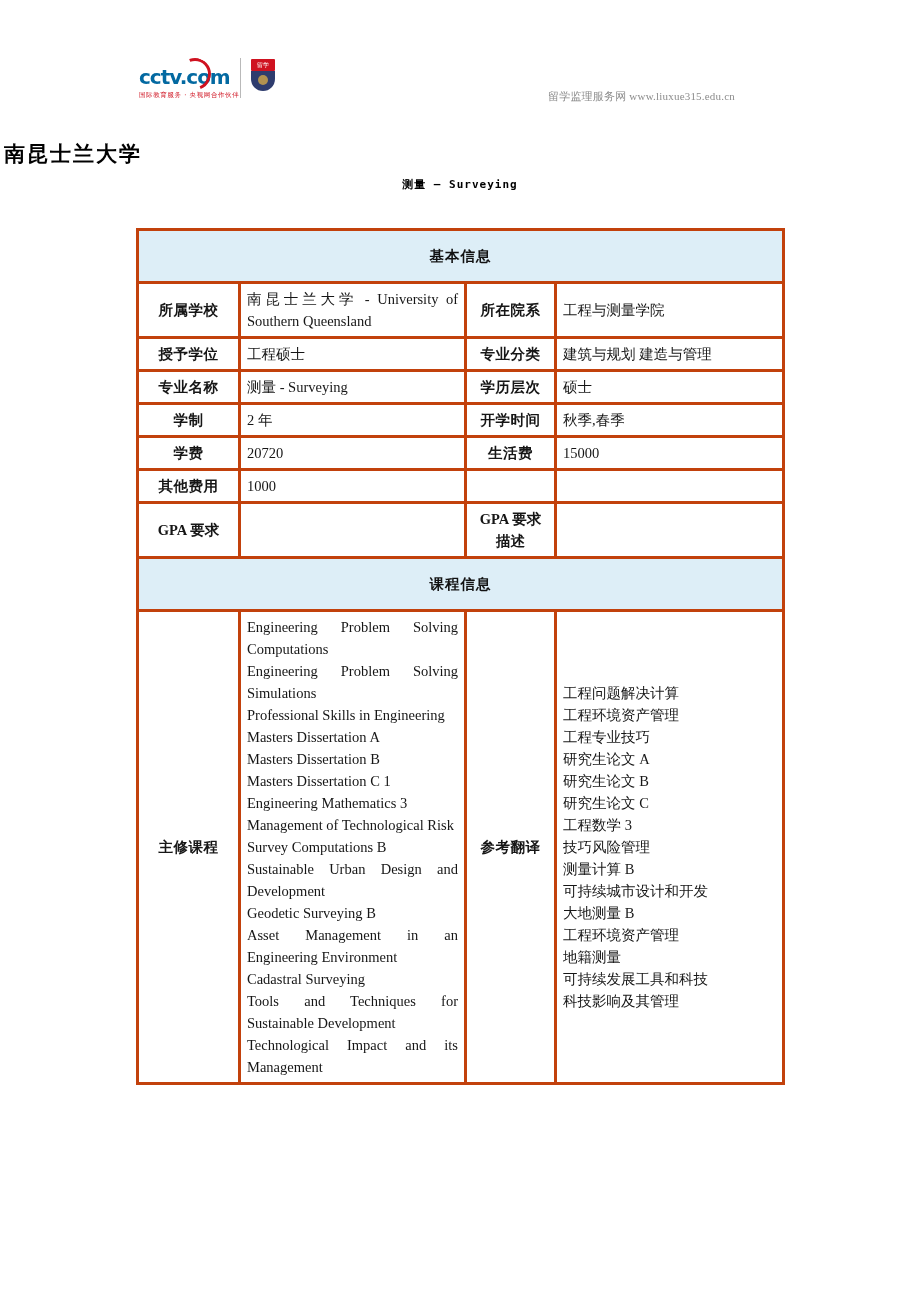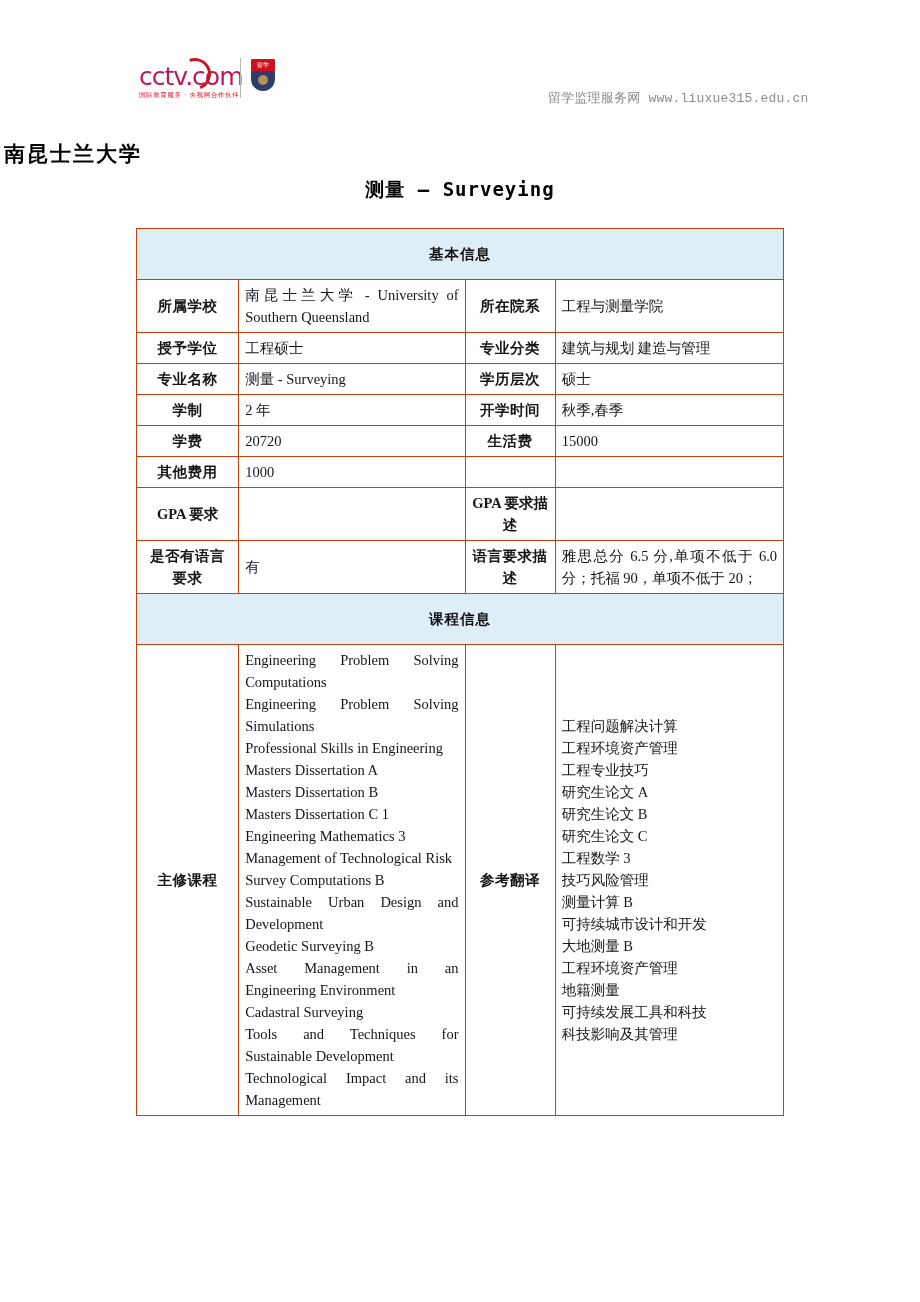--- a/index.html
+++ b/index.html
@@ -42,24 +42,24 @@
 
   .logo-cctv {
     position: absolute;
     left: 0;
     top: 6px;
     width: 96px;
     height: 26px;
   }
   .logo-cctv-text {
     font-family: "DejaVu Sans", sans-serif;
-    font-weight: normal;
-    font-size: 25px;
+    font-weight: bold;
+    font-size: 20px;
     letter-spacing: -1px;
-    color: #be185d;
+    color: #0369a1;
     line-height: 26px;
     white-space: nowrap;
   }
   .logo-arc {
     position: absolute;
     left: 40px;
     top: -6px;
     width: 26px;
     height: 26px;
     border: 3px solid #cf1220;
@@ -128,22 +128,22 @@
     height: 10px;
     background: #c8a14b;
     border-radius: 50%;
     opacity: 0.85;
   }
 
   .site-tagline {
     position: absolute;
     left: 548px;
     top: 89px;
-    font-family: Liberation Mono, monospace;
-    font-size: 13px;
+    font-family: Liberation Serif, serif;
+    font-size: 11px;
     color: #8c8c8c;
     white-space: nowrap;
     letter-spacing: 0.2px;
   }
 
   
   .doc-title {
     position: absolute;
     left: 4px;
     top: 140px;
@@ -155,36 +155,36 @@
     color: #000;
   }
   .doc-subtitle {
     position: absolute;
     left: 0;
     top: 177px;
     width: 920px;
     text-align: center;
     font-family: "DejaVu Sans Mono", "DejaVu Sans", monospace;
     font-weight: bold;
-    font-size: 19px;
+    font-size: 11px;
     letter-spacing: 1px;
     color: #000;
   }
 
   
   .tbl {
     position: absolute;
     left: 136px;
     top: 228px;
     width: 648px;
     border-collapse: collapse;
     table-layout: fixed;
   }
   .tbl td {
-    border: 1px solid #c2410c;
+    border: 3px solid #c2410c;
     padding: 4px 6px;
     font-family: "Liberation Serif", serif;
     font-size: 14.5px;
     line-height: 22px;
     vertical-align: middle;
     color: #161616;
   }
   .col-a { width: 102px; }
   .col-b { width: 226px; }
   .col-c { width: 90px; }
@@ -333,26 +333,20 @@
         <td class="val empty-cell"></td>
       </tr>
 
       <tr class="row-h2">
         <td class="lbl-serif">GPA 要求</td>
         <td class="val val-mid"></td>
         <td class="lbl-serif">GPA 要求描述</td>
         <td class="val val-mid"></td>
       </tr>
 
-      <tr class="row-h2">
-        <td class="lbl">是否有语言要求</td>
-        <td class="val">有</td>
-        <td class="lbl">语言要求描述</td>
-        <td class="val val-just">雅思总分 6.5 分,单项不低于 6.0 分；托福 90，单项不低于 20；</td>
-      </tr>
 
       <tr class="section-head">
         <td colspan="4">课程信息</td>
       </tr>
 
       <tr>
         <td class="lbl">主修课程</td>
         <td class="course-cell">
             <span class="ln">Engineering Problem Solving Computations</span>
             <span class="ln">Engineering Problem Solving Simulations</span>

